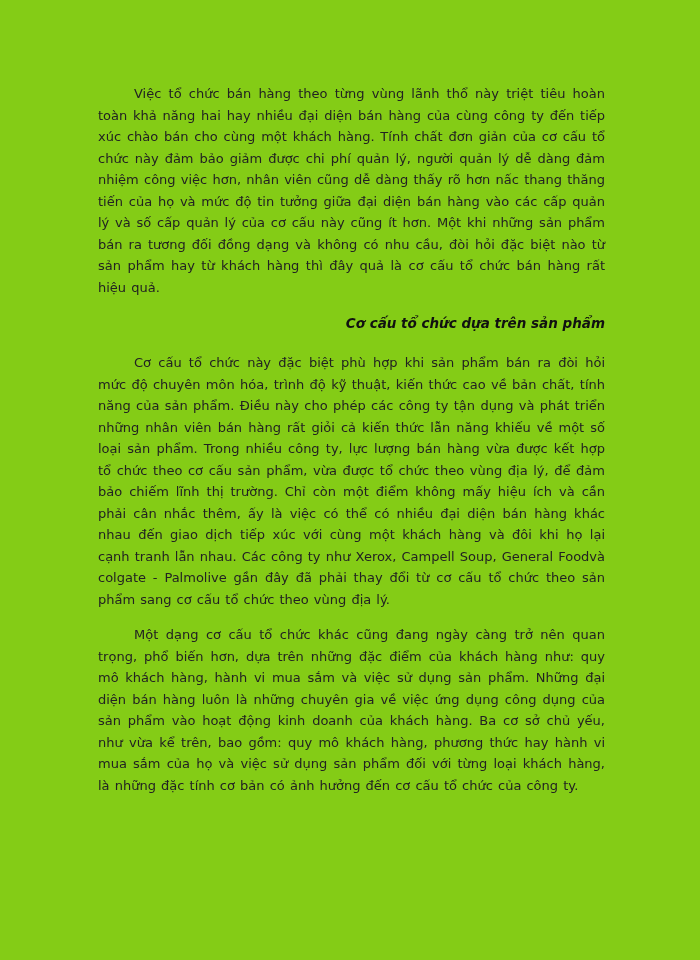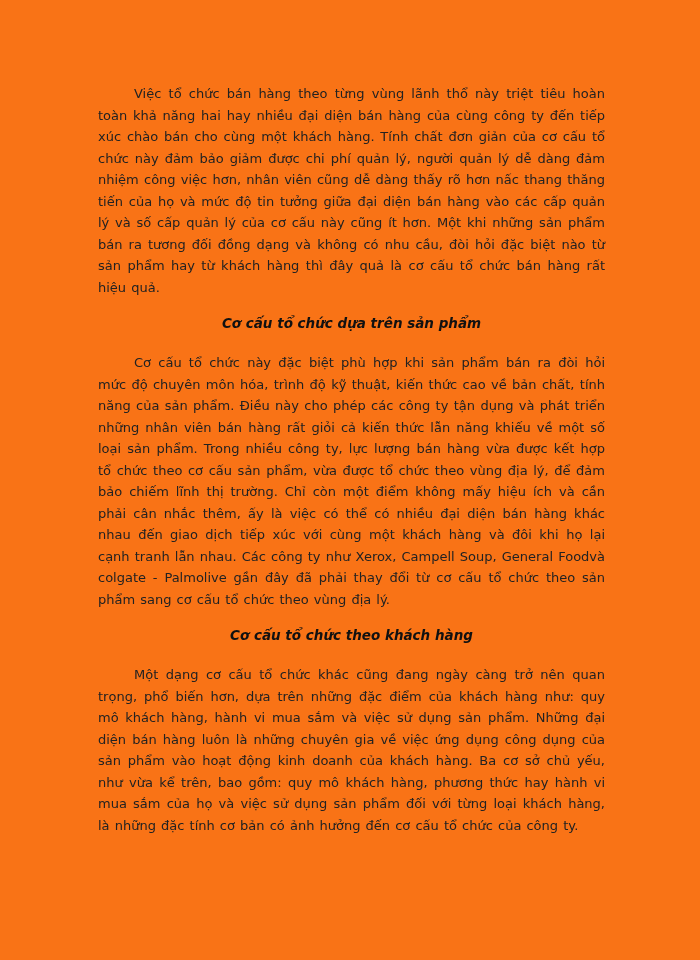--- a/index.html
+++ b/index.html
@@ -11,49 +11,48 @@
     width: 700px;
     height: 960px;
     overflow: hidden;
     font-family: "DejaVu Sans", "Liberation Sans", sans-serif;
   }
   .page {
     box-sizing: border-box;
     width: 700px;
     height: 960px;
     padding: 83px 95px 20px 98px;
-    background: #f97316;
+    background: #84cc16;
     color: #222222;
   }
   .para {
     margin: 0 0 14px 0;
     font-size: 13px;
     line-height: 21.5px;
     text-align: justify;
     text-indent: 36px;
     color: #222222;
     word-spacing: 1px;
   }
   .heading {
     margin: 15px 0 18px 0;
     font-size: 13.5px;
     line-height: 21px;
     font-weight: bold;
     font-style: italic;
     color: #111111;
-    text-align: center;
+    text-align: right;
   }
 </style>
 </head>
 <body>
 
 <div class="page">
   <p class="para">Việc tổ chức bán hàng theo từng vùng lãnh thổ này triệt tiêu hoàn toàn khả năng hai hay nhiều đại diện bán hàng của cùng công ty đến tiếp xúc chào bán cho cùng một khách hàng. Tính chất đơn giản của cơ cấu tổ chức này đảm bảo giảm được chi phí quản lý, người quản lý dễ dàng đảm nhiệm công việc hơn, nhân viên cũng dễ dàng thấy rõ hơn nấc thang thăng tiến của họ và mức độ tin tưởng giữa đại diện bán hàng vào các cấp quản lý và số cấp quản lý của cơ cấu này cũng ít hơn. Một khi những sản phẩm bán ra tương đối đồng dạng và không có nhu cầu, đòi hỏi đặc biệt nào từ sản phẩm hay từ khách hàng thì đây quả là cơ cấu tổ chức bán hàng rất hiệu quả.</p>
 
   <h2 class="heading">Cơ cấu tổ chức dựa trên sản phẩm</h2>
 
 
   <p class="para">Cơ cấu tổ chức này đặc biệt phù hợp khi sản phẩm bán ra đòi hỏi mức độ chuyên môn hóa, trình độ kỹ thuật, kiến thức cao về bản chất, tính năng của sản phẩm. Điều này cho phép các công ty tận dụng và phát triển những nhân viên bán hàng rất giỏi cả kiến thức lẫn năng khiếu về một số loại sản phẩm. Trong nhiều công ty, lực lượng bán hàng vừa được kết hợp tổ chức theo cơ cấu sản phẩm, vừa được tổ chức theo vùng địa lý, để đảm bảo chiếm lĩnh thị trường. Chỉ còn một điểm không mấy hiệu ích và cần phải cân nhắc thêm, ấy là việc có thể có nhiều đại diện bán hàng khác nhau đến giao dịch tiếp xúc với cùng một khách hàng và đôi khi họ lại cạnh tranh lẫn nhau. Các công ty như Xerox, Campell Soup, General Foodvà colgate - Palmolive gần đây đã phải thay đổi từ cơ cấu tổ chức theo sản phẩm sang cơ cấu tổ chức theo vùng địa lý.</p>
 
-  <h2 class="heading">Cơ cấu tổ chức theo khách hàng</h2>
 
   <p class="para">Một dạng cơ cấu tổ chức khác cũng đang ngày càng trở nên quan trọng, phổ biến hơn, dựa trên những đặc điểm của khách hàng như: quy mô khách hàng, hành vi mua sắm và việc sử dụng sản phẩm. Những đại diện bán hàng luôn là những chuyên gia về việc ứng dụng công dụng của sản phẩm vào hoạt động kinh doanh của khách hàng. Ba cơ sở chủ yếu, như vừa kể trên, bao gồm: quy mô khách hàng, phương thức hay hành vi mua sắm của họ và việc sử dụng sản phẩm đối với từng loại khách hàng, là những đặc tính cơ bản có ảnh hưởng đến cơ cấu tổ chức của công ty.</p>
 </div>
 
 </body></html>

